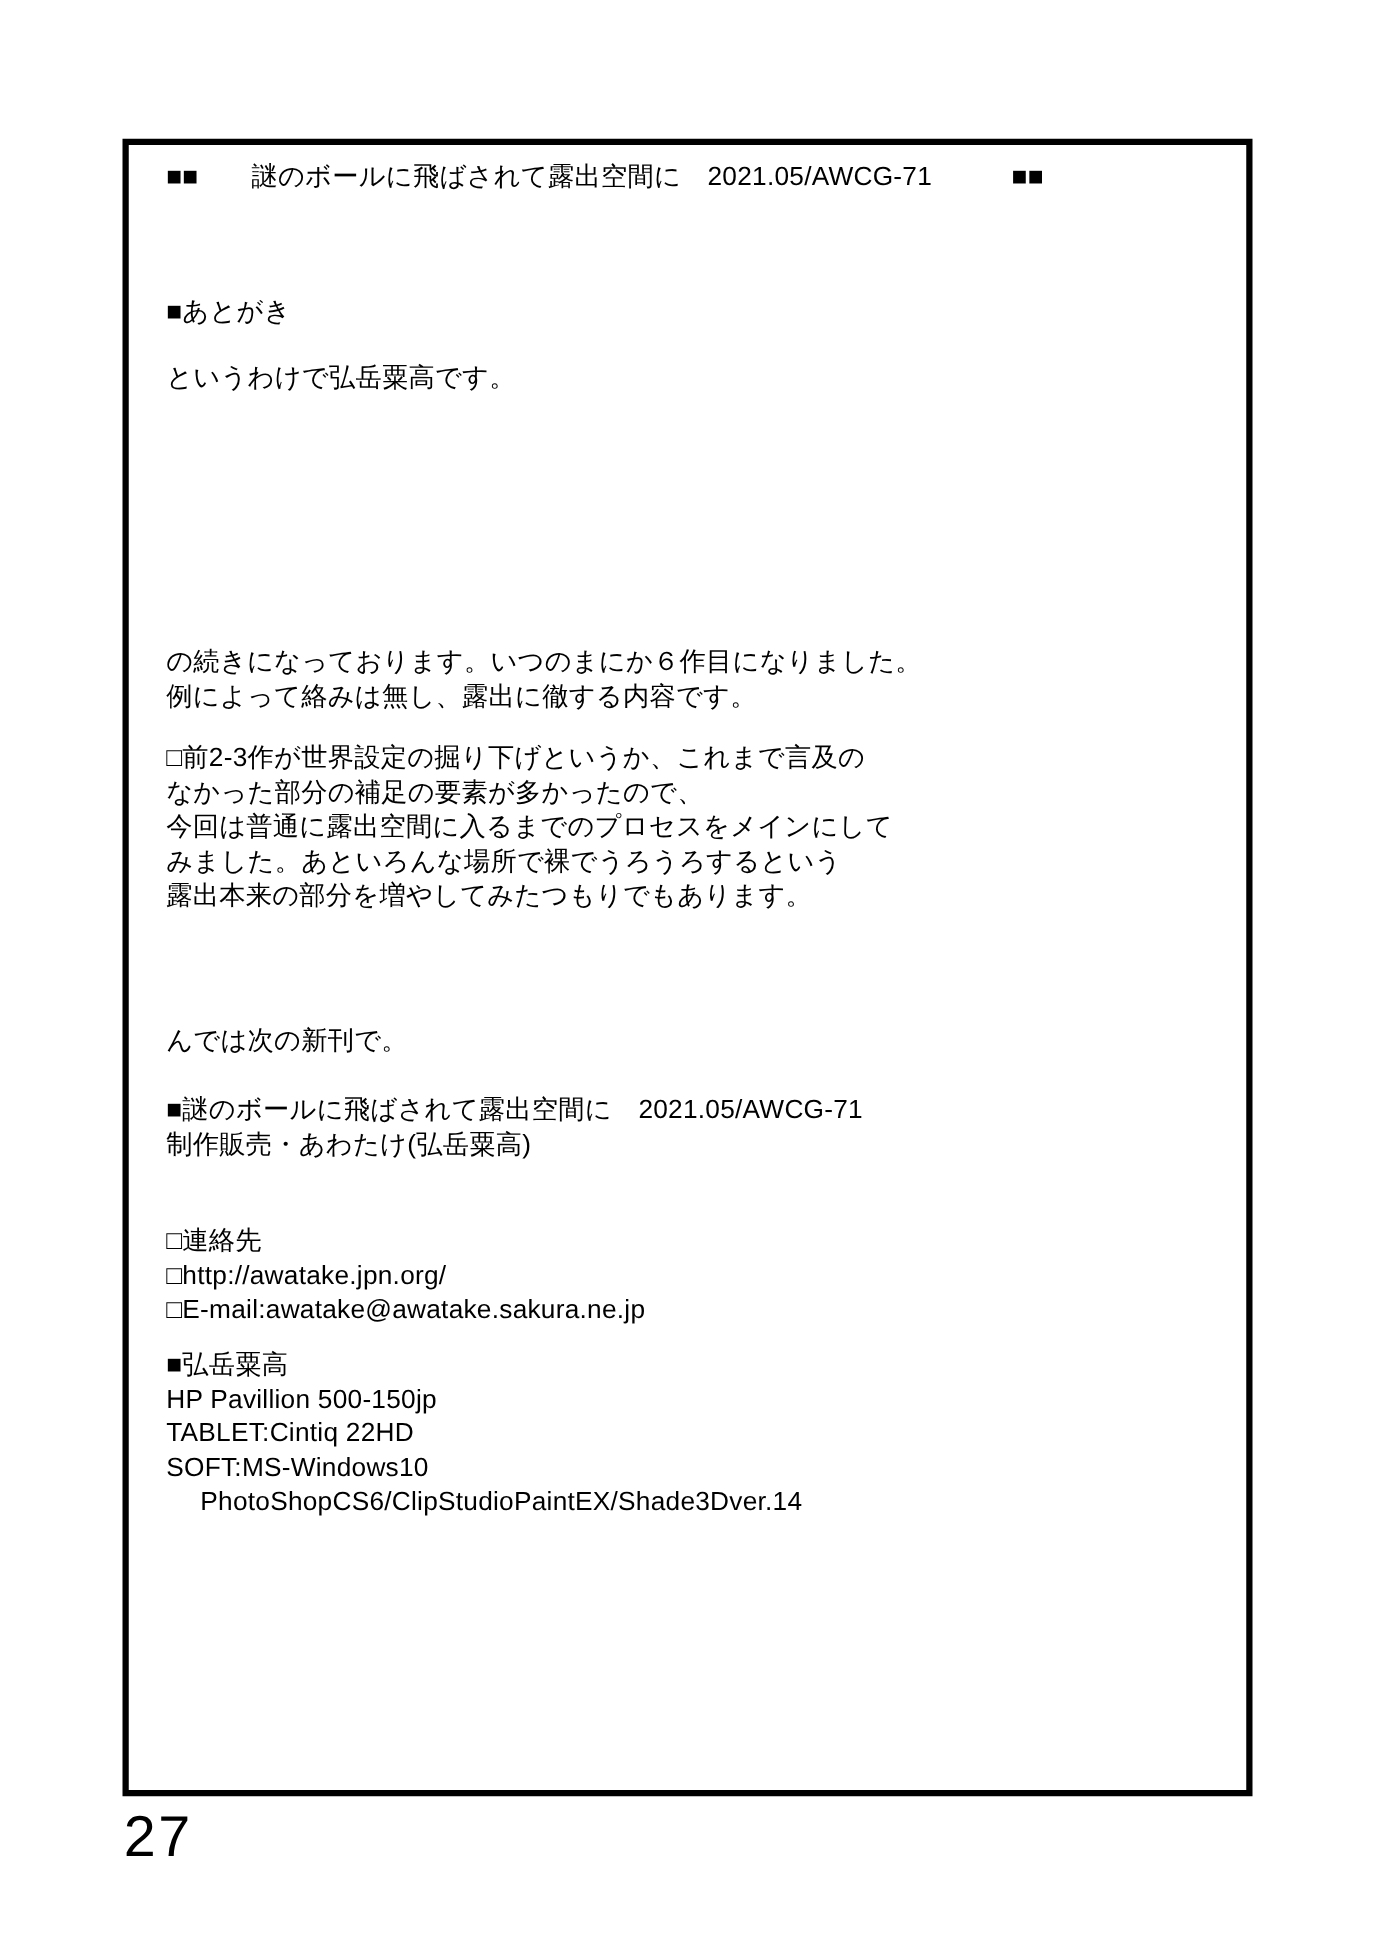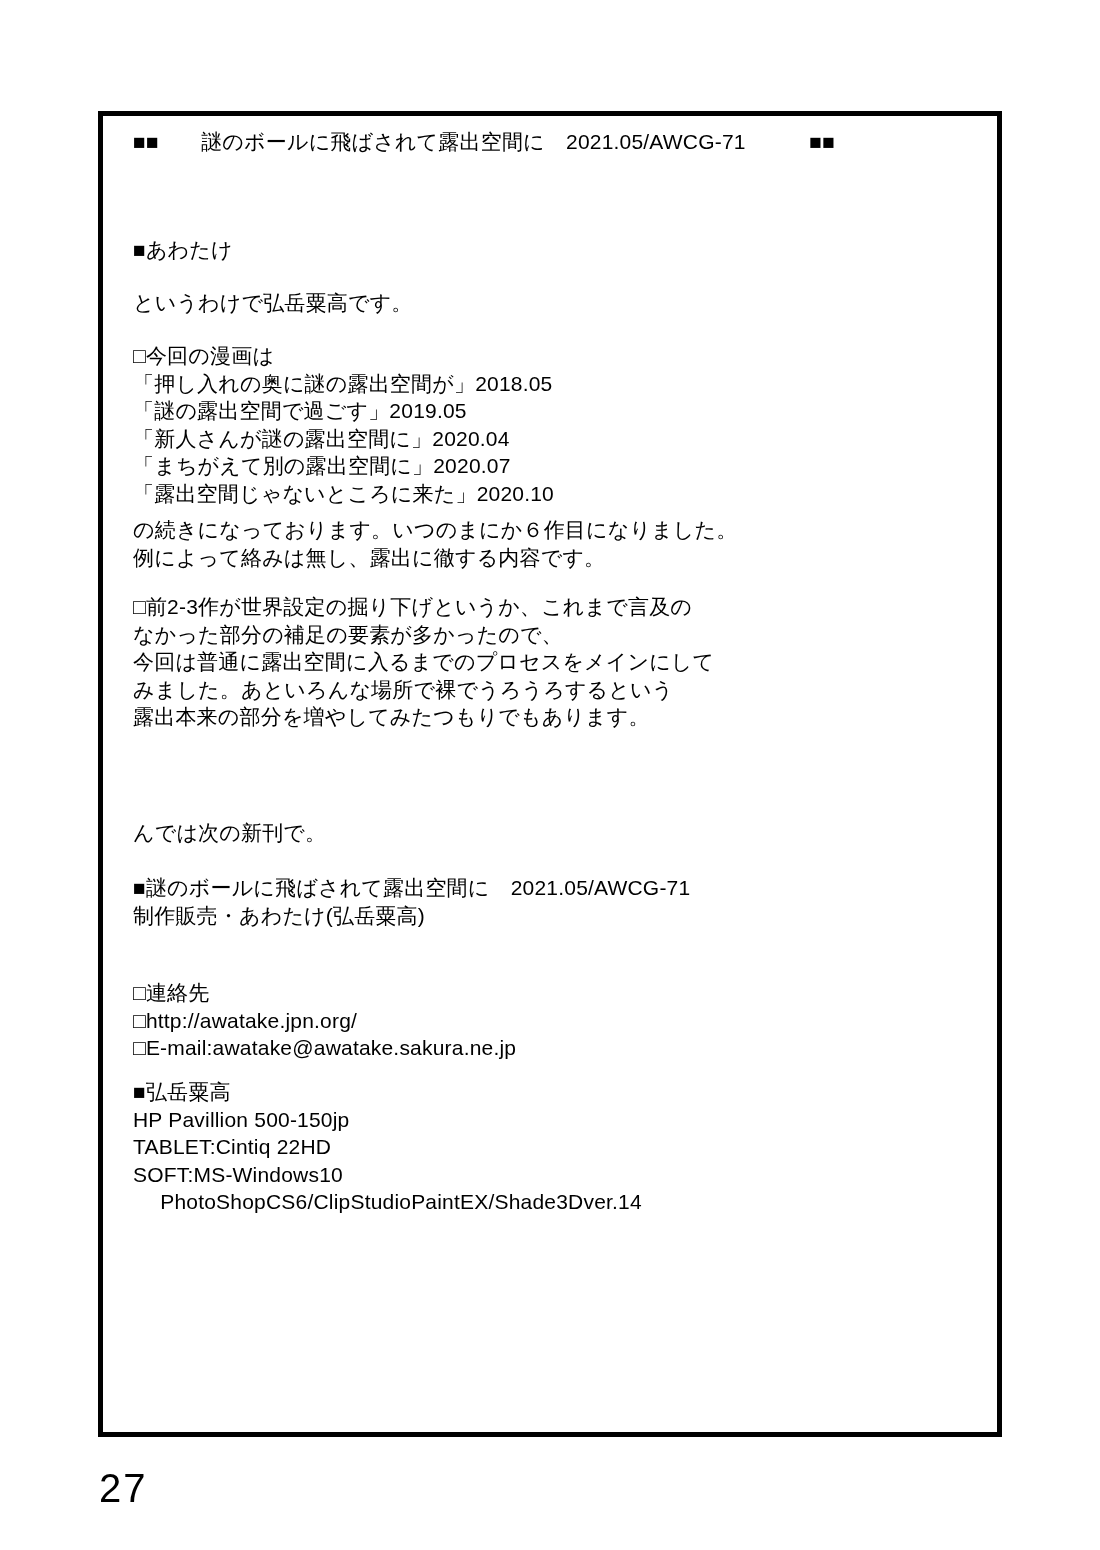--- a/index.html
+++ b/index.html
@@ -34,54 +34,45 @@
   .line {
     font-size: 21px;
     line-height: 27.5px;
     white-space: pre;
     letter-spacing: 0.2px;
   }
   .page-number {
     position: absolute;
     left: 99px;
     top: 1446px;
-    font-size: 40px;
+    font-size: 46px;
     line-height: 1;
     font-weight: 300;
     letter-spacing: 2px;
-    margin-top: 22px;
   }
 </style>
 </head>
 <body>
 
 <div class="page">
   <div class="frame">
 
     <div class="para" style="top:12px">
       <div class="line">■■　　謎のボールに飛ばされて露出空間に　2021.05/AWCG-71　　　■■</div>
     </div>
 
 
     <div class="para" style="top:120px">
-      <div class="line">■あわたけ</div>
+      <div class="line">■あとがき</div>
     </div>
 
     <div class="para" style="top:173px">
       <div class="line">というわけで弘岳粟高です。</div>
     </div>
 
-    <div class="para" style="top:226px">
-      <div class="line">□今回の漫画は</div>
-      <div class="line">「押し入れの奥に謎の露出空間が」2018.05</div>
-      <div class="line">「謎の露出空間で過ごす」2019.05</div>
-      <div class="line">「新人さんが謎の露出空間に」2020.04</div>
-      <div class="line">「まちがえて別の露出空間に」2020.07</div>
-      <div class="line">「露出空間じゃないところに来た」2020.10</div>
-    </div>
 
     <div class="para" style="top:400px">
       <div class="line">の続きになっております。いつのまにか６作目になりました。</div>
       <div class="line">例によって絡みは無し、露出に徹する内容です。</div>
     </div>
 
     <div class="para" style="top:477px">
       <div class="line">□前2-3作が世界設定の掘り下げというか、これまで言及の</div>
       <div class="line">なかった部分の補足の要素が多かったので、</div>
       <div class="line">今回は普通に露出空間に入るまでのプロセスをメインにして</div>

